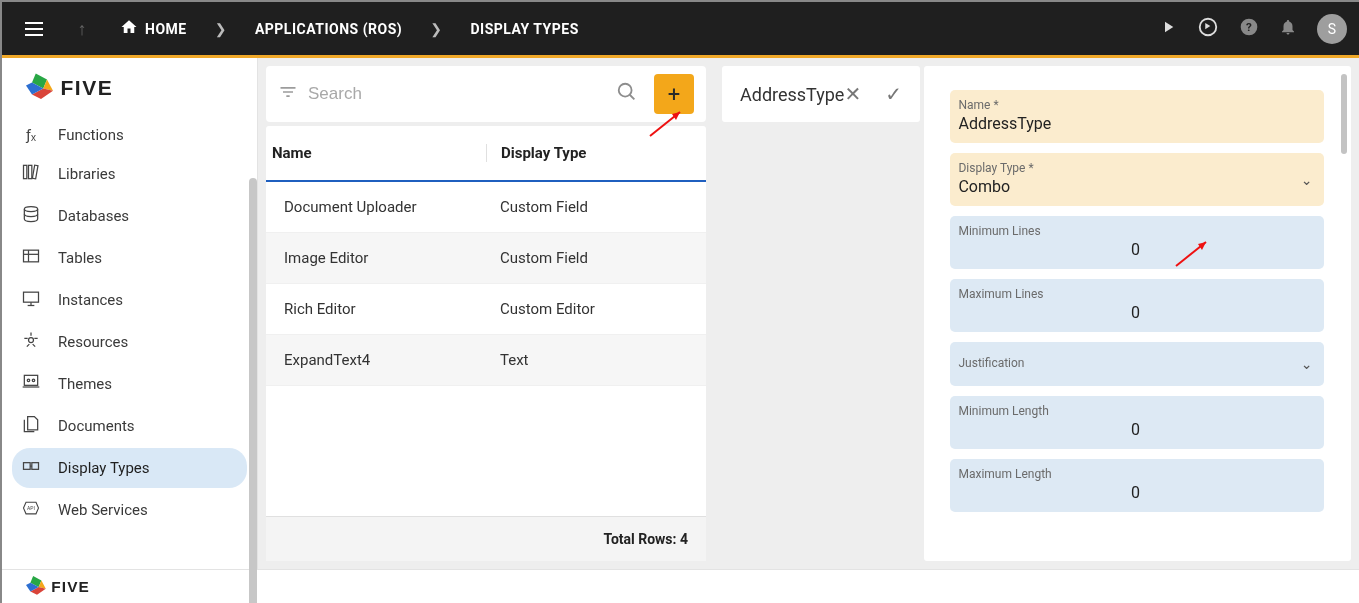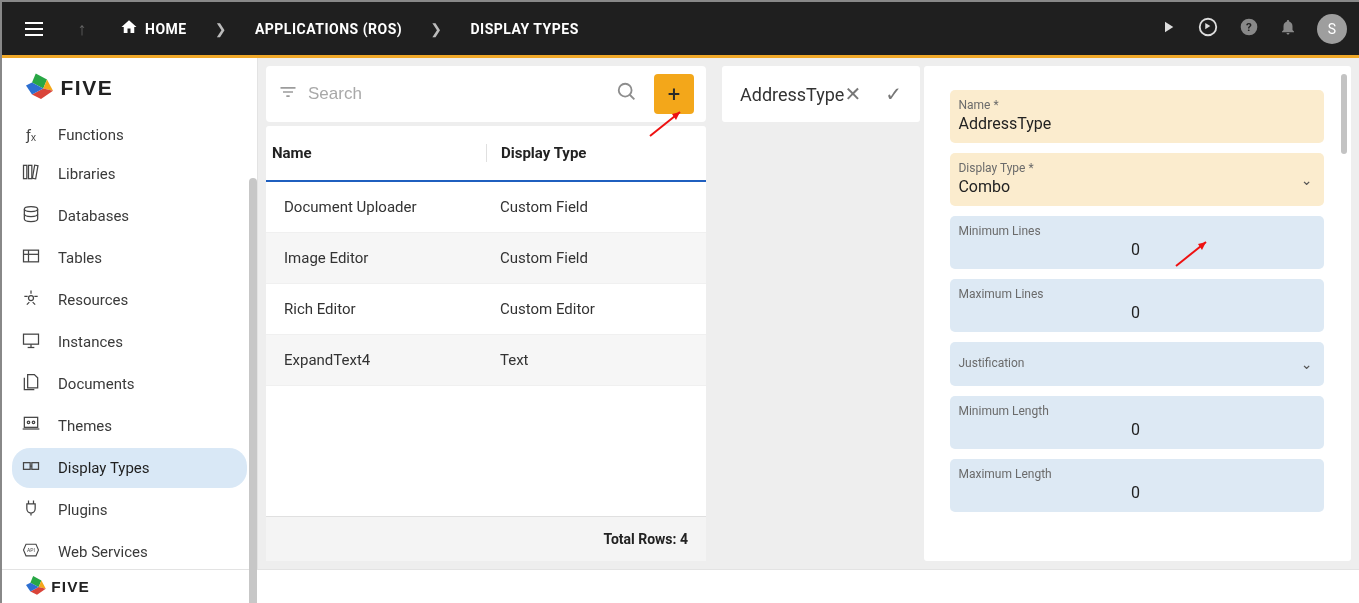--- a/index.html
+++ b/index.html
@@ -155,61 +155,55 @@
       <div class="navitem">
           <span class="navicon"><svg width="20" height="20" viewBox="0 0 24 24" fill="none" stroke="#444" stroke-width="1.5">
               <rect x="3" y="5" width="18" height="14"></rect>
               <line x1="3" y1="10" x2="21" y2="10"></line>
               <line x1="9" y1="5" x2="9" y2="19"></line>
             </svg></span>
           <span>Tables</span>
         </div>
       <div class="navitem">
           <span class="navicon"><svg width="20" height="20" viewBox="0 0 24 24" fill="none" stroke="#444" stroke-width="1.5">
-              <path d="M12 3v4M4 10h4M16 10h4M7 20l3-3M17 20l-3-3"></path>
-              <circle cx="12" cy="12" r="3"></circle>
-            </svg></span>
-          <span>Resources</span>
-        </div>
-      <div class="navitem">
-          <span class="navicon"><svg width="20" height="20" viewBox="0 0 24 24" fill="none" stroke="#444" stroke-width="1.5">
               <rect x="3" y="5" width="18" height="12"></rect>
               <line x1="8" y1="21" x2="16" y2="21"></line>
               <line x1="12" y1="17" x2="12" y2="21"></line>
             </svg></span>
           <span>Instances</span>
         </div>
       <div class="navitem">
           <span class="navicon"><svg width="20" height="20" viewBox="0 0 24 24" fill="none" stroke="#444" stroke-width="1.5">
-              <path d="M8 3h8l4 4v12H8zM4 7v14h12"></path>
-            </svg></span>
-          <span>Documents</span>
+              <path d="M12 3v4M4 10h4M16 10h4M7 20l3-3M17 20l-3-3"></path>
+              <circle cx="12" cy="12" r="3"></circle>
+            </svg></span>
+          <span>Resources</span>
         </div>
       <div class="navitem">
           <span class="navicon"><svg width="20" height="20" viewBox="0 0 24 24" fill="none" stroke="#444" stroke-width="1.5">
               <rect x="4" y="4" width="16" height="12"></rect>
               <circle cx="9" cy="10" r="1.5"></circle>
               <circle cx="15" cy="10" r="1.5"></circle>
               <path d="M2 18h20"></path>
             </svg></span>
           <span>Themes</span>
         </div>
+      <div class="navitem">
+          <span class="navicon"><svg width="20" height="20" viewBox="0 0 24 24" fill="none" stroke="#444" stroke-width="1.5">
+              <path d="M8 3h8l4 4v12H8zM4 7v14h12"></path>
+            </svg></span>
+          <span>Documents</span>
+        </div>
       <div class="navitem active">
           <span class="navicon"><svg width="20" height="20" viewBox="0 0 24 24" fill="none" stroke="#444" stroke-width="1.5">
               <rect x="3" y="8" width="8" height="8"></rect>
               <rect x="13" y="8" width="8" height="8"></rect>
               <line x1="11" y1="12" x2="13" y2="12"></line>
             </svg></span>
           <span>Display Types</span>
-        </div>
-      <div class="navitem">
-          <span class="navicon"><svg width="20" height="20" viewBox="0 0 24 24" fill="none" stroke="#444" stroke-width="1.5">
-              <path d="M9 3v4M15 3v4M7 7h10v6a5 5 0 01-10 0zM12 18v3"></path>
-            </svg></span>
-          <span>Plugins</span>
         </div>
       <div class="navitem">
           <span class="navicon"><svg width="22" height="20" viewBox="0 0 24 24" fill="none" stroke="#444" stroke-width="1.3">
               <path d="M3 12l3-7h12l3 7-3 7H6z"></path>
               <text x="12" y="14" text-anchor="middle" font-size="6" fill="#444" stroke="none">API</text>
             </svg></span>
           <span>Web Services</span>
         </div>
 
     </div>

